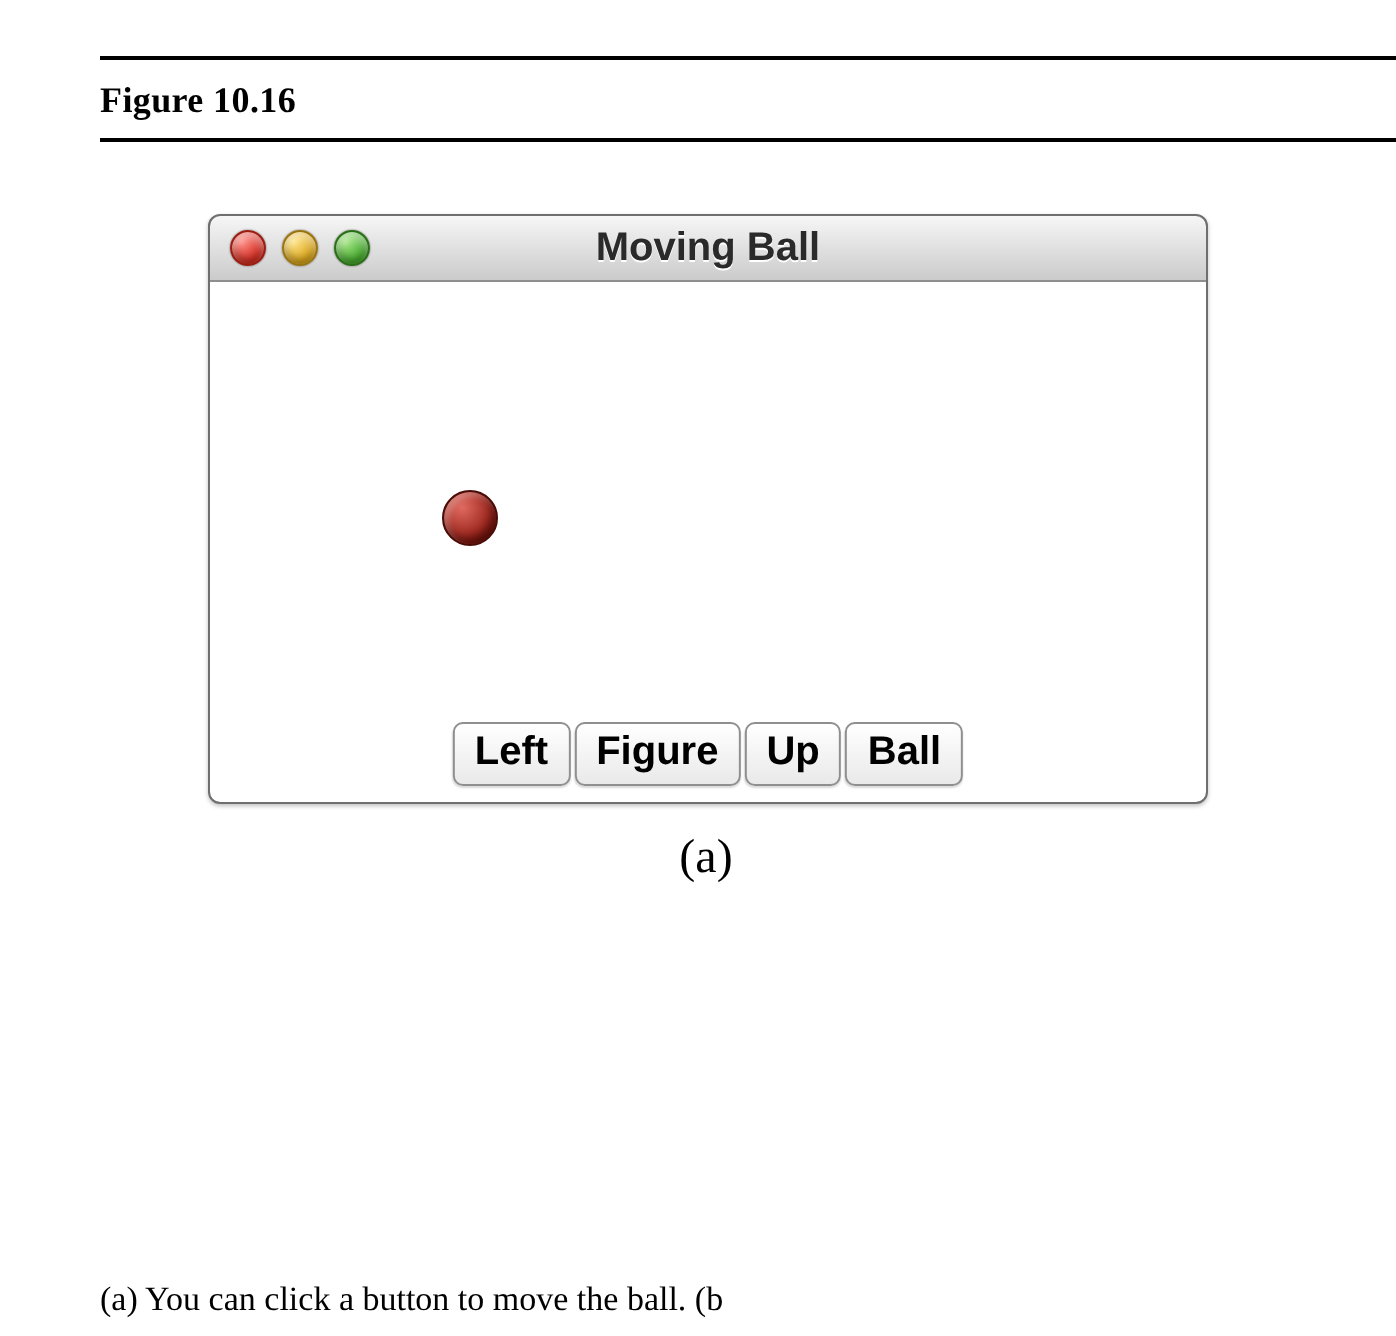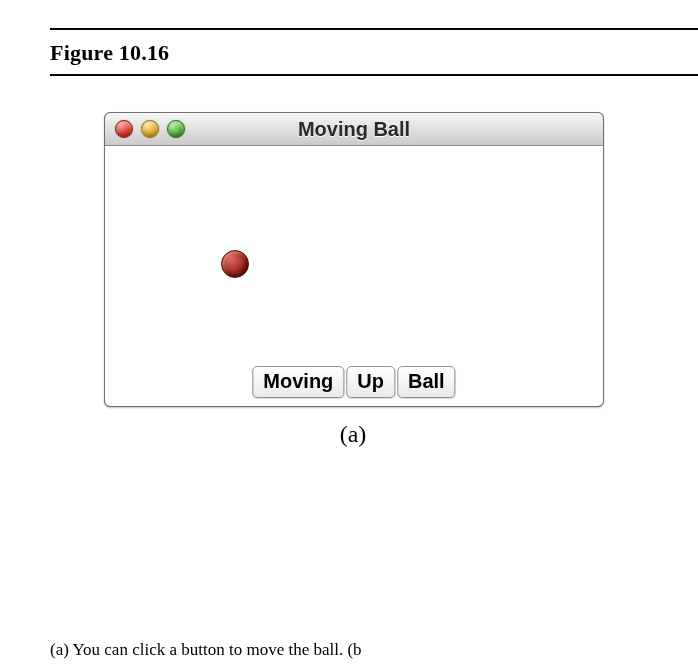--- a/index.html
+++ b/index.html
@@ -18,21 +18,21 @@
     overflow: hidden;
   }
   .rule {
     border: none;
     border-top: 2px solid #000;
     margin: 0;
     width: 660px;
   }
   .figure-title {
     font-weight: 700;
-    font-size: 22px;
+    font-size: 18px;
     margin: 10px 0 8px 0;
     letter-spacing: 0.2px;
   }
   .window-wrap {
     margin: 36px 0 0 54px;
     width: 498px;
   }
   .mac-window {
     width: 498px;
     border: 1px solid #6f6f6f;
@@ -142,21 +142,22 @@
         <div class="traffic-lights">
           <div class="tl tl-red"></div>
           <div class="tl tl-yellow"></div>
           <div class="tl tl-green"></div>
         </div>
         <div class="title-text">Moving Ball</div>
       </div>
       <div class="client-area">
         <div class="ball"></div>
         <div class="button-row">
-          <button class="mac-button">Moving</button>
+          <button class="mac-button">Left</button>
+          <button class="mac-button">Figure</button>
           <button class="mac-button">Up</button>
           <button class="mac-button">Ball</button>
         </div>
       </div>
     </div>
   </div>
 
   <div class="sub-label">(a)</div>
 
   <div class="caption">(a) You can click a button to move the ball. (b</div>

